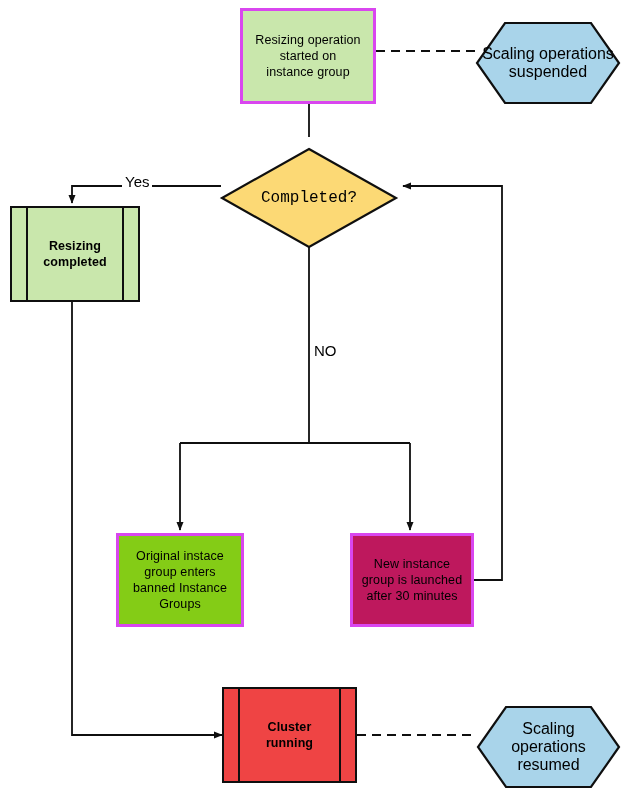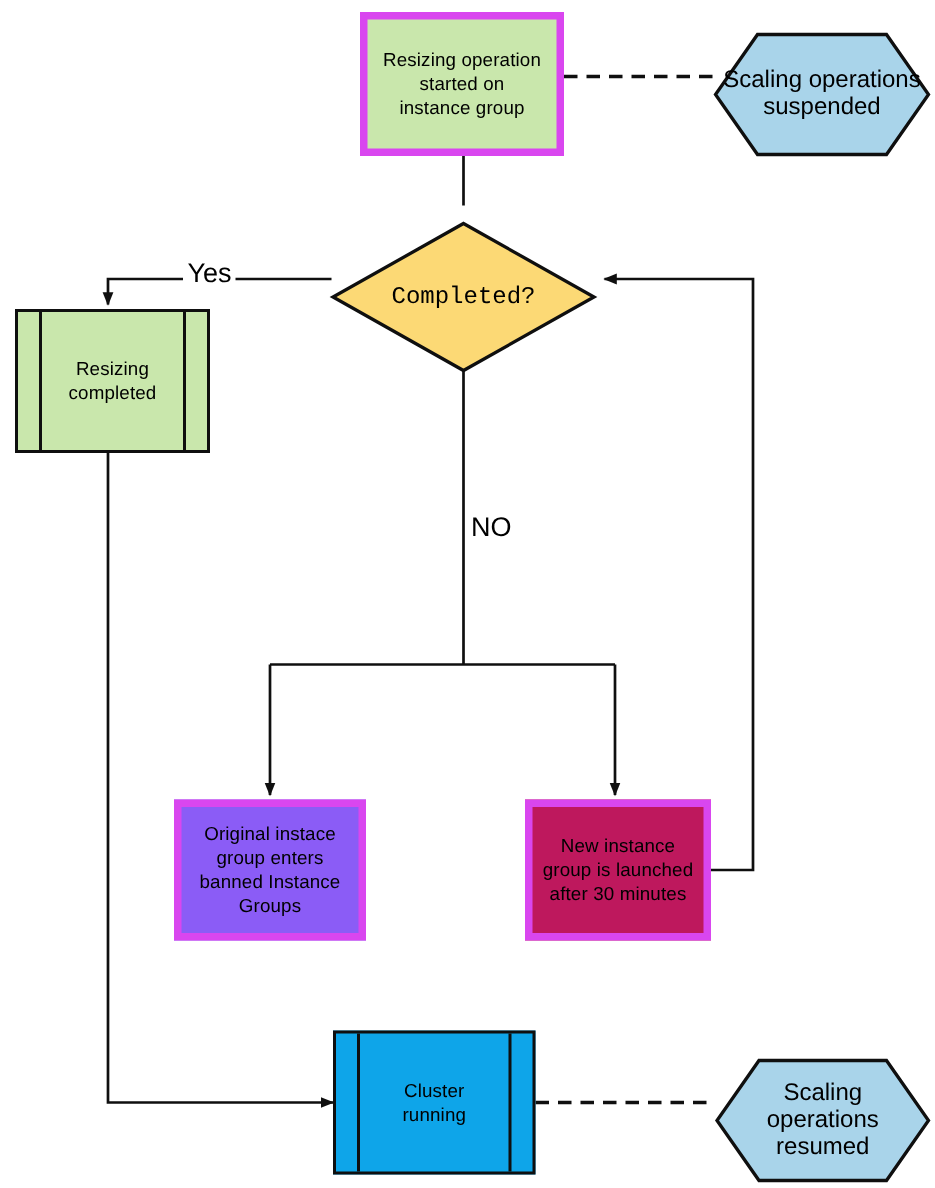--- a/index.html
+++ b/index.html
@@ -38,25 +38,26 @@
     line-height: 16px;
     letter-spacing: 0.1px;
   }
   .node-label {
     display: block;
     white-space: pre-line;
     padding: 0 6px;
   }
   
   .box {
-    border: 5px solid #d946ef;
+    border: 3px solid #d946ef;
   }
   
   .predef {
     border: 2px solid #0f0f0f;
+    font-weight: bold;
   }
   .predef .rule {
     position: absolute;
     top: 0;
     bottom: 0;
     width: 0;
     border-left: 2px solid #0f0f0f;
   }
   .predef .rule.left  { left: 14px; }
   .predef .rule.right { right: 14px; }
@@ -76,21 +77,21 @@
     left: 0;
     right: 0;
     top: 50%;
     transform: translateY(-50%);
     text-align: center;
   }
   .edge-label {
     position: absolute;
     background: #ffffff;
     color: #000000;
-    font-size: 18px;
+    font-size: 15px;
     line-height: 14px;
     padding: 0 3px;
     white-space: nowrap;
   }
 </style>
 </head>
 <body>
 
 <div id="canvas">
 
@@ -145,34 +146,34 @@
     <span class="node-label" style="top:50px;font-family:Liberation Mono, monospace;">Completed?</span>
   </div>
 
   <div class="node predef" style="left:10px; top:206px; width:130px; height:96px; background:#c9e7ac;">
     <span class="rule left"></span>
     <span class="rule right"></span>
     <span class="node-label">Resizing
 completed</span>
   </div>
 
-  <div class="node box" style="left:116px; top:533px; width:128px; height:94px; background:#8b5cf6;">
+  <div class="node box" style="left:116px; top:533px; width:128px; height:94px; background:#84cc16;">
     <span class="node-label">Original instace
 group enters
 banned Instance
 Groups</span>
   </div>
 
   <div class="node box" style="left:350px; top:533px; width:124px; height:94px; background:#be185d;">
     <span class="node-label">New instance
 group is launched
 after 30 minutes</span>
   </div>
 
-  <div class="node predef" style="left:222px; top:687px; width:135px; height:96px; background:#0ea5e9;">
+  <div class="node predef" style="left:222px; top:687px; width:135px; height:96px; background:#ef4444;">
     <span class="rule left"></span>
     <span class="rule right"></span>
     <span class="node-label">Cluster
 running</span>
   </div>
 
   <div class="shape-wrap" style="left:477px; top:694px; width:143px; height:82px;">
     <svg class="shape-svg" width="143" height="82" viewBox="0 0 143 82" xmlns="http://www.w3.org/2000/svg">
       <polygon points="29,1 114,1 142,41 114,81 29,81 1,41" fill="#a9d4ea" stroke="#0f0f0f" stroke-width="2.2"></polygon>
     </svg>

